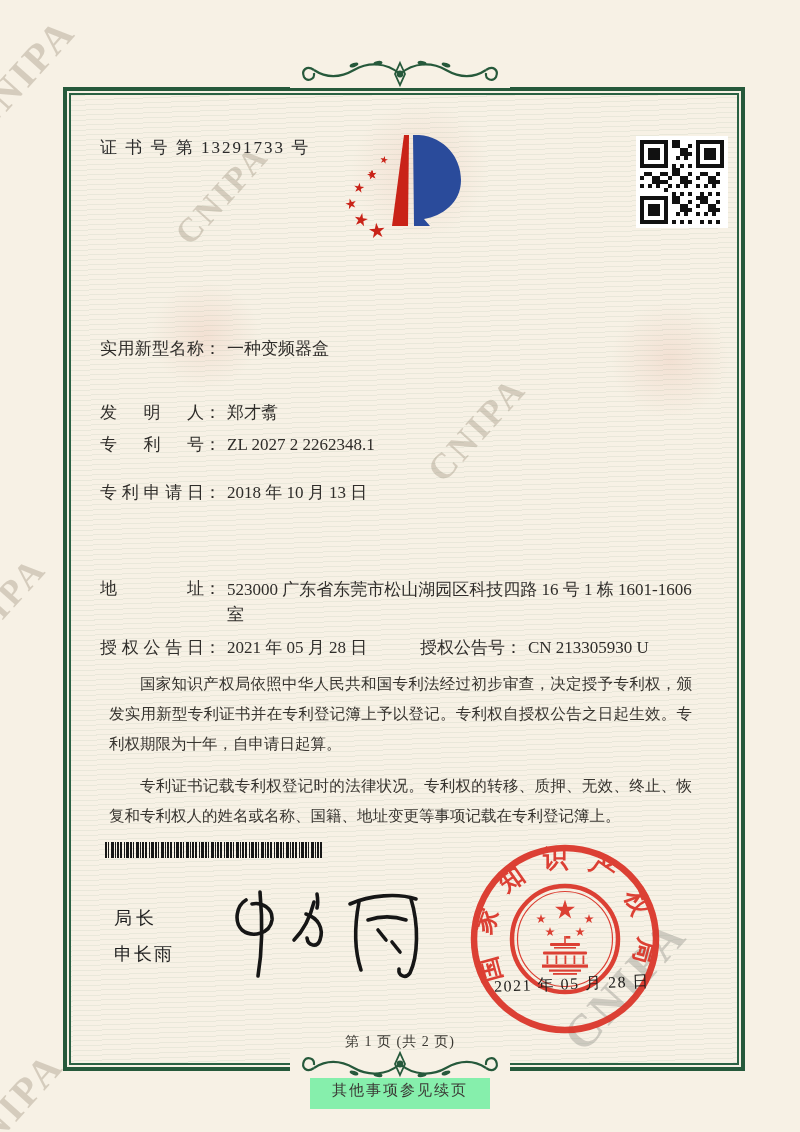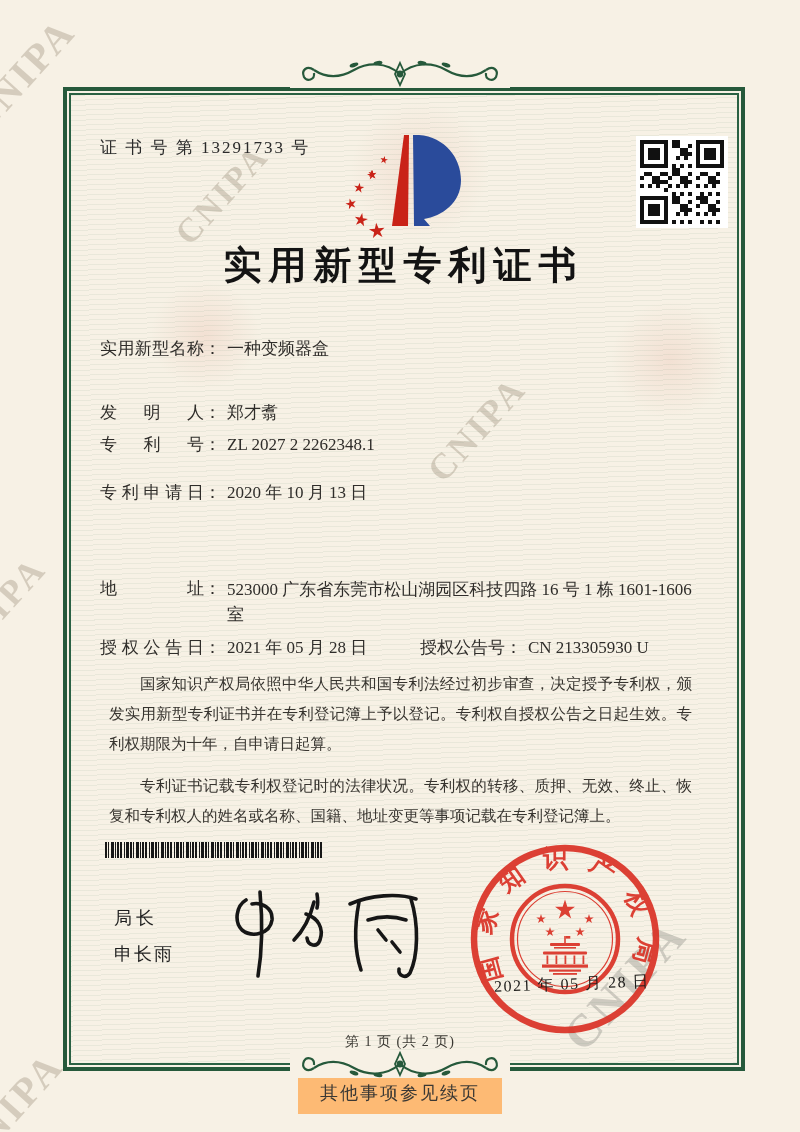--- a/index.html
+++ b/index.html
@@ -40,21 +40,21 @@
              font-size:18px;font-weight:500;color:#1f1f1f;letter-spacing:4px;}
   .sig-name{position:absolute;left:114px;top:942px;font-family:"Liberation Sans",sans-serif;
             font-size:18px;font-weight:500;color:#1f1f1f;letter-spacing:2px;}
   .signature{position:absolute;left:222px;top:880px;}
   .seal{position:absolute;left:453px;top:836px;opacity:.93;z-index:5;}
   .seal-date{position:absolute;left:494px;top:974px;font-size:16px;letter-spacing:1.5px;
              color:#1d1c1a;transform:rotate(-2deg);z-index:6;}
   .page-footer{position:absolute;left:63px;width:674px;top:1033px;text-align:center;
                font-size:14px;letter-spacing:1px;color:#3a3832;}
   .cont-note{position:absolute;left:50%;transform:translateX(-50%);top:1072px;
-             background:#fdba74;padding:9px 22px;font-size:18px;letter-spacing:2px;color:#3a3834;}
+             background:#86efac;padding:9px 22px;font-size:15px;letter-spacing:2px;color:#3a3834;}
 </style>
 </head>
 <body>
 
 <div class="page">
 
   <div class="blob" style="left:350px;top:100px;width:140px;height:140px;"></div>
   <div class="blob" style="left:150px;top:280px;width:110px;height:110px;"></div>
   <div class="blob" style="left:610px;top:300px;width:120px;height:120px;"></div>
 
@@ -227,33 +227,32 @@
         <path d="M 0,-1 L 0.2245,-0.309 L 0.951,-0.309 L 0.363,0.118 L 0.588,0.809 L 0,0.382 L -0.588,0.809 L -0.363,0.118 L -0.951,-0.309 L -0.2245,-0.309 Z" transform="translate(40,47) scale(5) rotate(-10)"></path>
         <path d="M 0,-1 L 0.2245,-0.309 L 0.951,-0.309 L 0.363,0.118 L 0.588,0.809 L 0,0.382 L -0.588,0.809 L -0.363,0.118 L -0.951,-0.309 L -0.2245,-0.309 Z" transform="translate(27,60) scale(5.3) rotate(8)"></path>
         <path d="M 0,-1 L 0.2245,-0.309 L 0.951,-0.309 L 0.363,0.118 L 0.588,0.809 L 0,0.382 L -0.588,0.809 L -0.363,0.118 L -0.951,-0.309 L -0.2245,-0.309 Z" transform="translate(19,76) scale(5.6) rotate(-14)"></path>
         <path d="M 0,-1 L 0.2245,-0.309 L 0.951,-0.309 L 0.363,0.118 L 0.588,0.809 L 0,0.382 L -0.588,0.809 L -0.363,0.118 L -0.951,-0.309 L -0.2245,-0.309 Z" transform="translate(29,92) scale(7) rotate(10)"></path>
         <path d="M 0,-1 L 0.2245,-0.309 L 0.951,-0.309 L 0.363,0.118 L 0.588,0.809 L 0,0.382 L -0.588,0.809 L -0.363,0.118 L -0.951,-0.309 L -0.2245,-0.309 Z" transform="translate(45,103) scale(8.2) rotate(-6)"></path>
         <polygon points="72,7 77,7 76,98 60,98"></polygon>
       </g>
       <path d="M 81,7 L 87,7 C 113,9 129,30 129,52 C 129,75 110,88 92,91 L 98,98 L 82,98 Z" fill="#2a4b9b"></path>
     </svg>
 
-    <div class="title">实用新型专利证书</div>
 
     <div class="frow" style="top:337px;">
       <span class="flabel">实用新型名称</span><span class="fcolon">：</span><span class="fvalue">一种变频器盒</span>
     </div>
     <div class="frow" style="top:385px;margin-top:16px;">
       <span class="flabel">发明人</span><span class="fcolon">：</span><span class="fvalue">郑才翥</span>
     </div>
     <div class="frow" style="top:433px;">
       <span class="flabel">专利号</span><span class="fcolon">：</span><span class="fvalue">ZL 2027 2 2262348.1</span>
     </div>
     <div class="frow" style="top:481px;">
-      <span class="flabel">专利申请日</span><span class="fcolon">：</span><span class="fvalue">2020 年 10 月 13 日</span>
+      <span class="flabel">专利申请日</span><span class="fcolon">：</span><span class="fvalue">2018 年 10 月 13 日</span>
     </div>
     <div class="frow" style="top:577px;">
       <span class="flabel">地址</span><span class="fcolon">：</span><span class="fvalue fvalue-wrap">523000 广东省东莞市松山湖园区科技四路 16 号 1 栋 1601-1606 室</span>
     </div>
     <div class="frow" style="top:636px;">
       <span class="flabel">授权公告日</span><span class="fcolon">：</span><span class="fvalue">2021 年 05 月 28 日</span>
       <span class="fgroup2">
         <span>授权公告号</span><span>：</span><span class="fvalue">CN 213305930 U</span>
       </span>
     </div>

